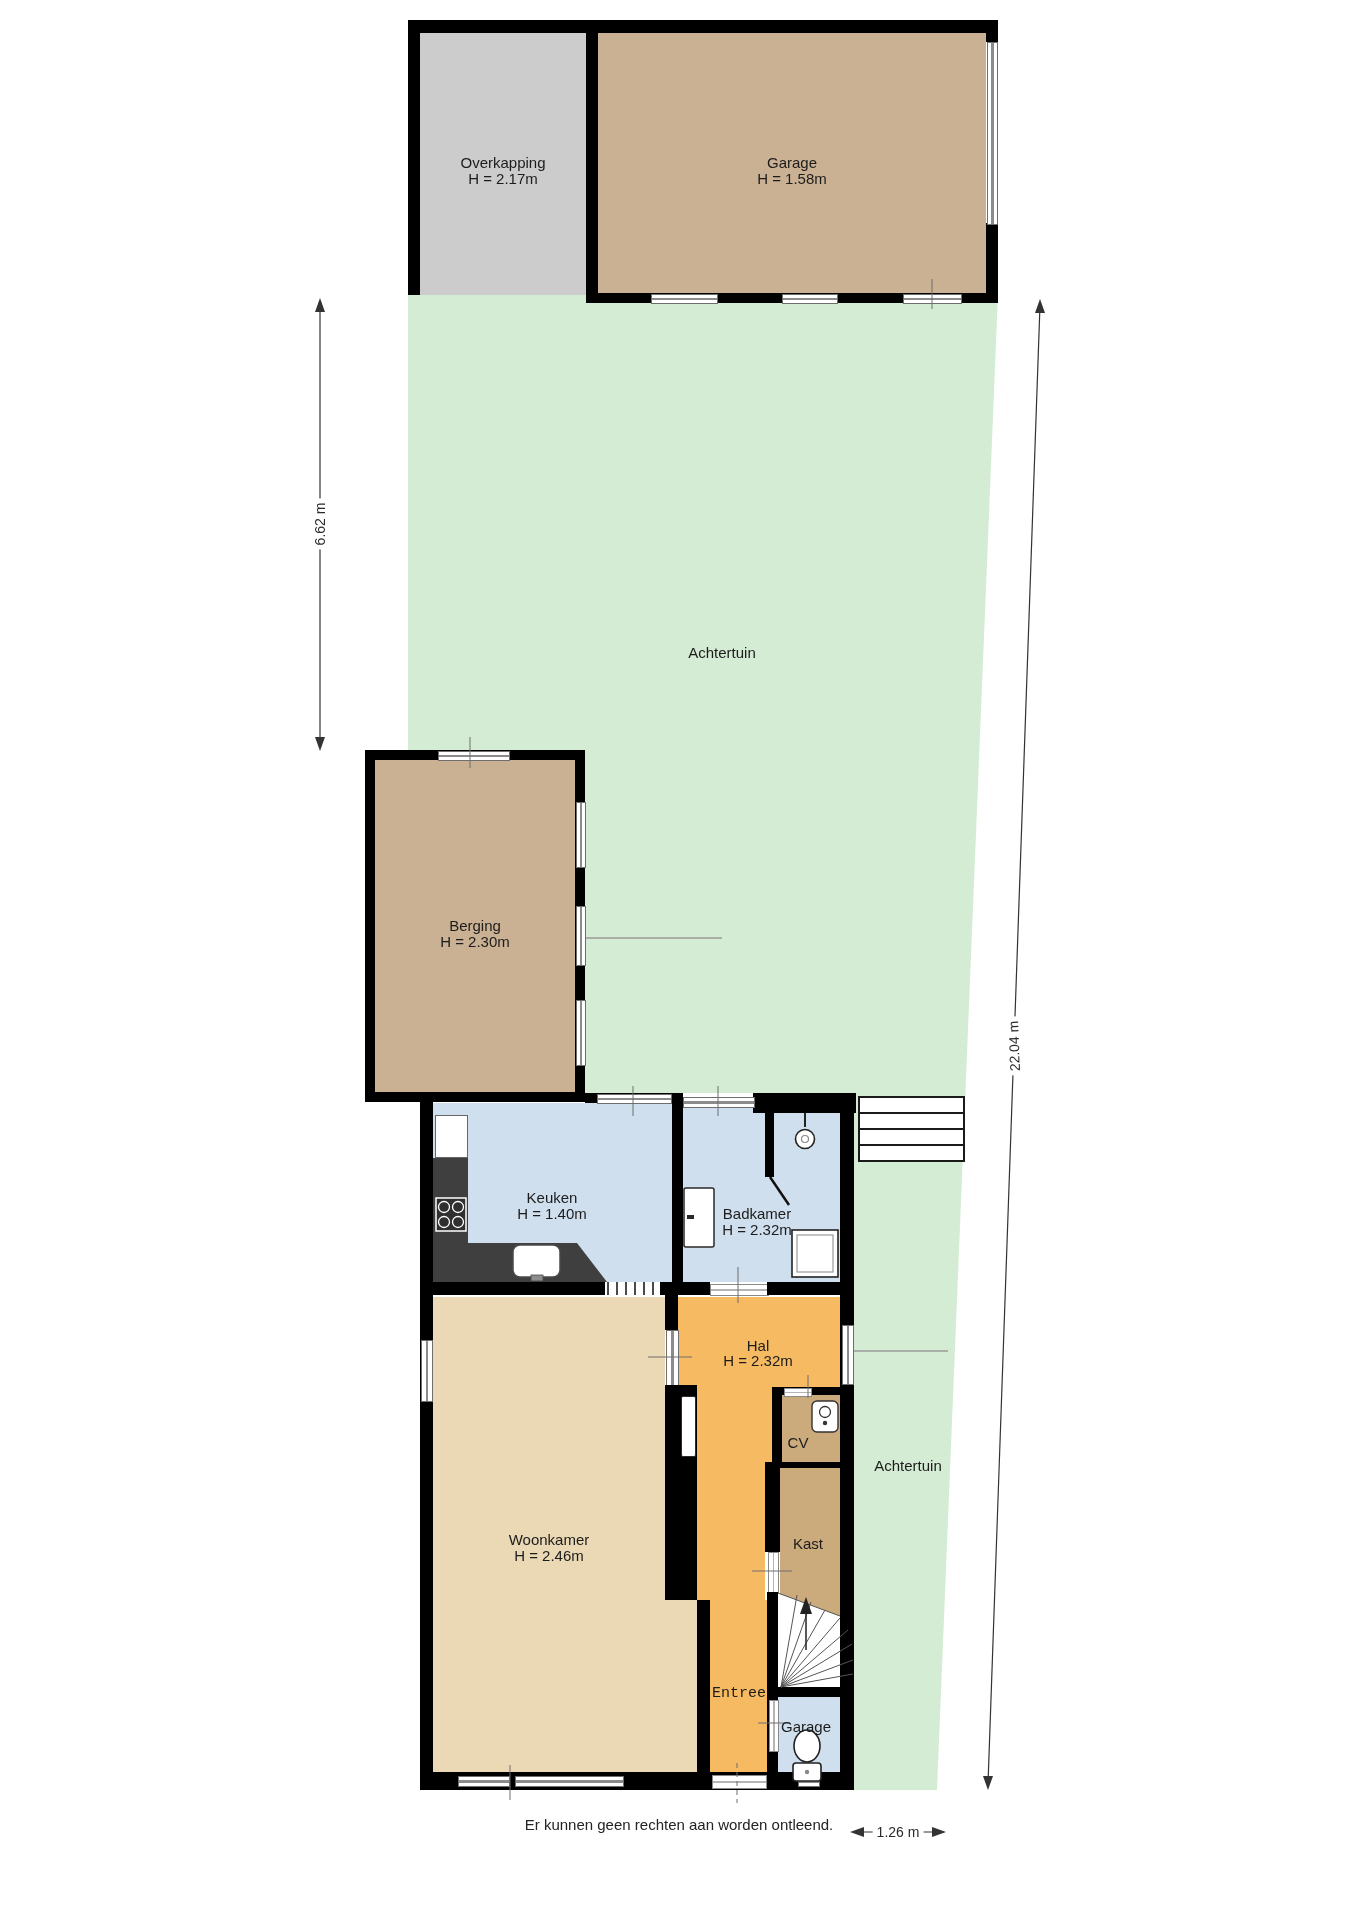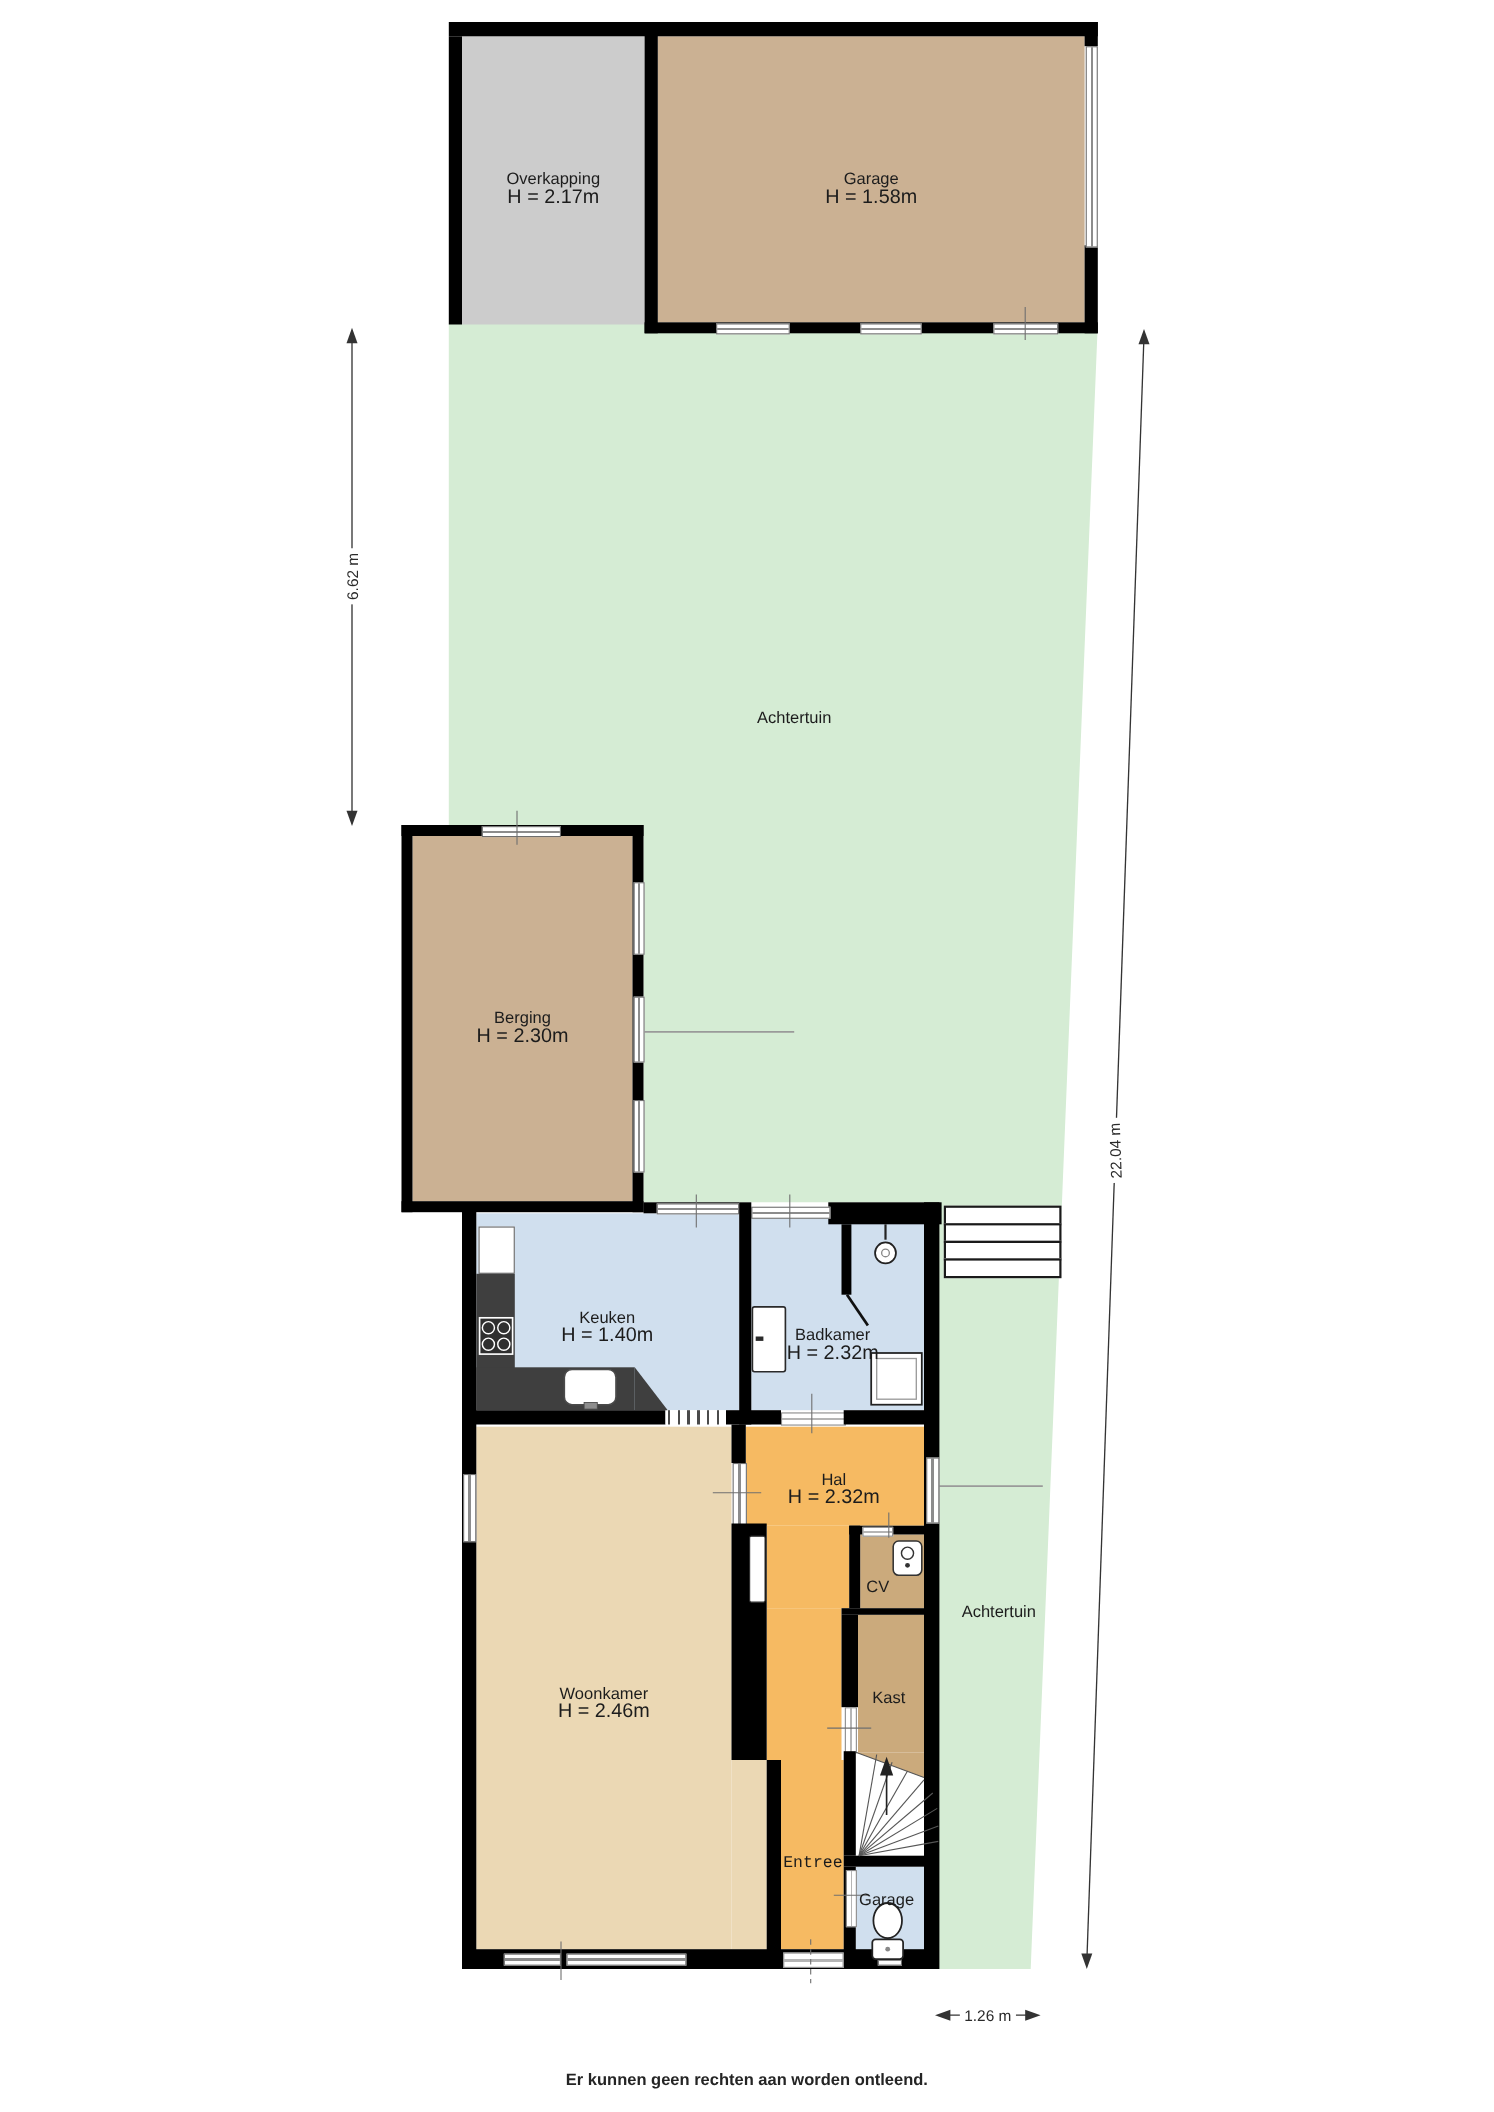--- a/index.html
+++ b/index.html
@@ -11,21 +11,21 @@
          background-image:linear-gradient(to bottom,rgba(0,0,0,0) 0 38%,#8c8c8c 38% 62%,rgba(0,0,0,0) 62%);}
   .win-v{position:absolute;background:#fff;border:1px solid #6e6e6e;
          background-image:linear-gradient(to right,rgba(0,0,0,0) 0 38%,#8c8c8c 38% 62%,rgba(0,0,0,0) 62%);}
   .door-h{position:absolute;background:#fff;border:1px solid #8a8a8a;
          background-image:linear-gradient(to bottom,rgba(0,0,0,0) 0 40%,#b5b5b5 40% 60%,rgba(0,0,0,0) 60%);}
   .door-v{position:absolute;background:#fff;border:1px solid #8a8a8a;
          background-image:linear-gradient(to right,rgba(0,0,0,0) 0 40%,#b5b5b5 40% 60%,rgba(0,0,0,0) 60%);}
   .stripe-open{position:absolute;background:repeating-linear-gradient(to right,#fff 0 2px,#4a4a4a 2px 4px,#fff 4px 9px);}
   .rlabel{position:absolute;transform:translate(-50%,-50%);font-size:15px;line-height:1.15;
           white-space:nowrap;text-align:center;color:#1c1c1c;}
-  .hlabel{position:absolute;transform:translate(-50%,-50%);font-size:18px;line-height:1.1;
+  .hlabel{position:absolute;transform:translate(-50%,-50%);font-size:15px;line-height:1.1;
           white-space:nowrap;text-align:left;color:#1c1c1c;}
   .dim{position:absolute;transform:translate(-50%,-50%);font-size:14px;color:#2a2a2a;
        background:#fff;padding:1px 4px;white-space:nowrap;}
   .dim.vert{transform:translate(-50%,-50%) rotate(-90deg);}
   .dim.vert2{transform:translate(-50%,-50%) rotate(-92deg);}
   .step{position:absolute;background:#fff;border:2px solid #1a1a1a;box-sizing:border-box;}
   .counter{position:absolute;background:var(--counter,#3f3f3f);}
   .white-box{position:absolute;background:#fff;border:1px solid #666;box-sizing:border-box;}
   .door-leaf{position:absolute;background:#fff;border:1.5px solid #2a2a2a;box-sizing:border-box;border-radius:2px;}
   .footer-line{position:absolute;left:0;width:1358px;text-align:center;font-size:15px;color:#242424;}
@@ -258,15 +258,15 @@
   <div class="hlabel" style="left:549px;top:1556px;">H = 2.46m</div>
 
   <div class="rlabel" style="left:739px;top:1694px;font-family:Liberation Mono, monospace;">Entree</div>
 
   <div class="rlabel" style="left:806px;top:1727px;">Garage</div>
 
   <div class="dim vert" style="left:320px;top:524px;">6.62 m</div>
   <div class="dim vert2" style="left:1014px;top:1046px;">22.04 m</div>
   <div class="dim" style="left:898px;top:1832px;">1.26 m</div>
 
-  <div class="footer-line" style="top:1882px;font-weight:bold;">Er kunnen geen rechten aan worden ontleend.</div>
+  <div class="footer-line" style="top:1816px;">Er kunnen geen rechten aan worden ontleend.</div>
 
 </div>
 
 </body></html>

